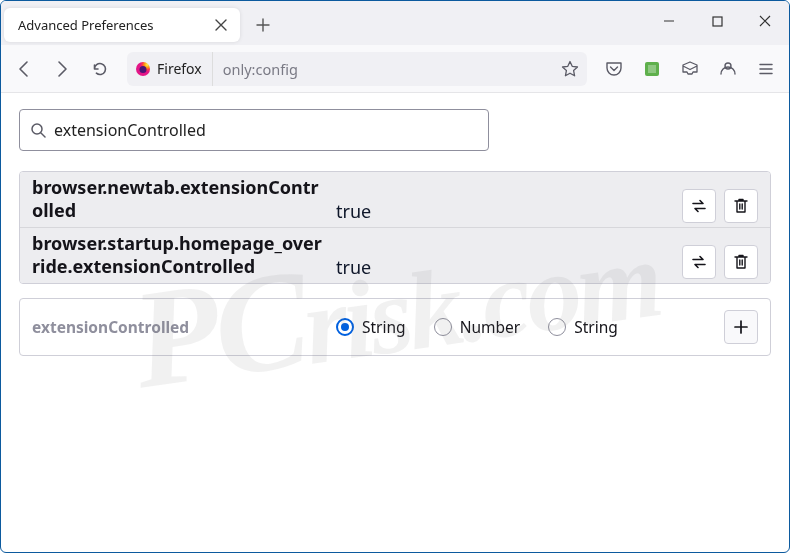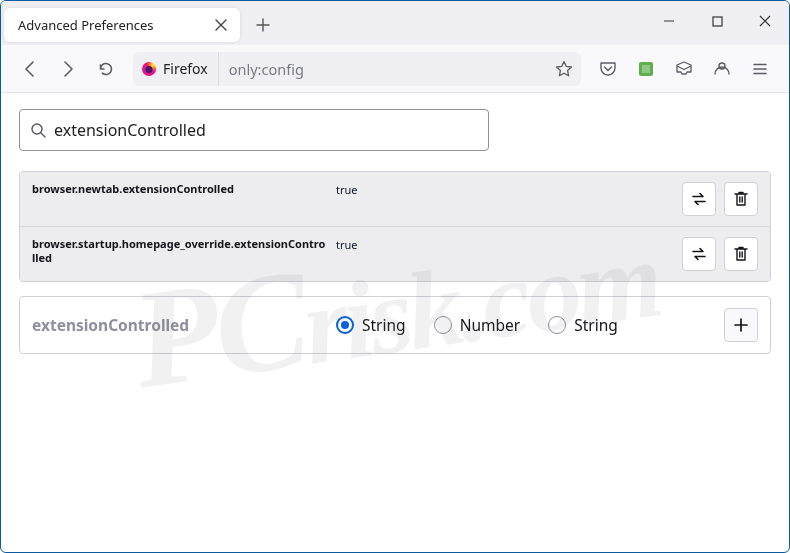--- a/index.html
+++ b/index.html
@@ -38,21 +38,21 @@
   .newtab-btn { width:30px; height:30px; margin:9px 0 0 8px; display:flex; align-items:center; justify-content:center; color:#555; border-radius:4px; }
   .win-controls { margin-left:auto; display:flex; }
   .win-btn { width:48px; height:40px; display:flex; align-items:center; justify-content:center; color:#333; }
   .win-btn svg { stroke:#333; }
   
   .toolbar {
     height: 48px;
     background: #f9f9fb;
     display: flex;
     align-items: center;
-    padding: 0 12px;
+    padding: 0 6px;
     gap: 4px;
     border-bottom: 1px solid #e5e5e8;
   }
   .tb-btn { width:34px; height:34px; display:flex; align-items:center; justify-content:center; border-radius:4px; color:#5b5b66; }
   .urlbar {
     flex: 1;
     height: 34px;
     background: #f0f0f4;
     border-radius: 6px;
     display: flex;
@@ -86,21 +86,21 @@
     font-size: 16px;
     color: #222;
     max-width: 470px;
   }
   .search-box svg { color:#5b5b66; margin-right:8px; flex-shrink:0; }
   .search-value { flex:1; }
   .checkbox-row { display:flex; align-items:center; gap:10px; font-size:15.5px; color:#15141a; }
   .checkbox { width:18px; height:18px; border:1px solid #8f8f9d; border-radius:3px; }
   
   .pref-list { border:1px solid #cfcfd8; border-radius:4px; overflow:hidden; margin-bottom:14px; }
-  .pref-row { display:flex; align-items:flex-start; padding: 10px 12px; font-size:11px; min-height:50px; }
+  .pref-row { display:flex; align-items:flex-end; padding: 4px 12px; font-size:18px; min-height:50px; }
   .pref-row.mod { background:#ededf0; }
   .pref-row + .pref-row { border-top: 1px solid #d7d7db; }
   .pref-name { width: 304px; font-weight:700; color:#15141a; word-break: break-all; line-height:1.3; padding-right:10px; }
   .pref-value { flex:1; font-weight:400; color:#0f172a; }
   .pref-actions { display:flex; gap:8px; }
   .action-btn {
     width:34px; height:34px; border:1px solid #cfcfd8; border-radius:4px;
     background:#fff; display:flex; align-items:center; justify-content:center; color:#15141a;
   }
   .action-btn.flat { border:1px solid #cfcfd8; background:#f9f9fb; }

